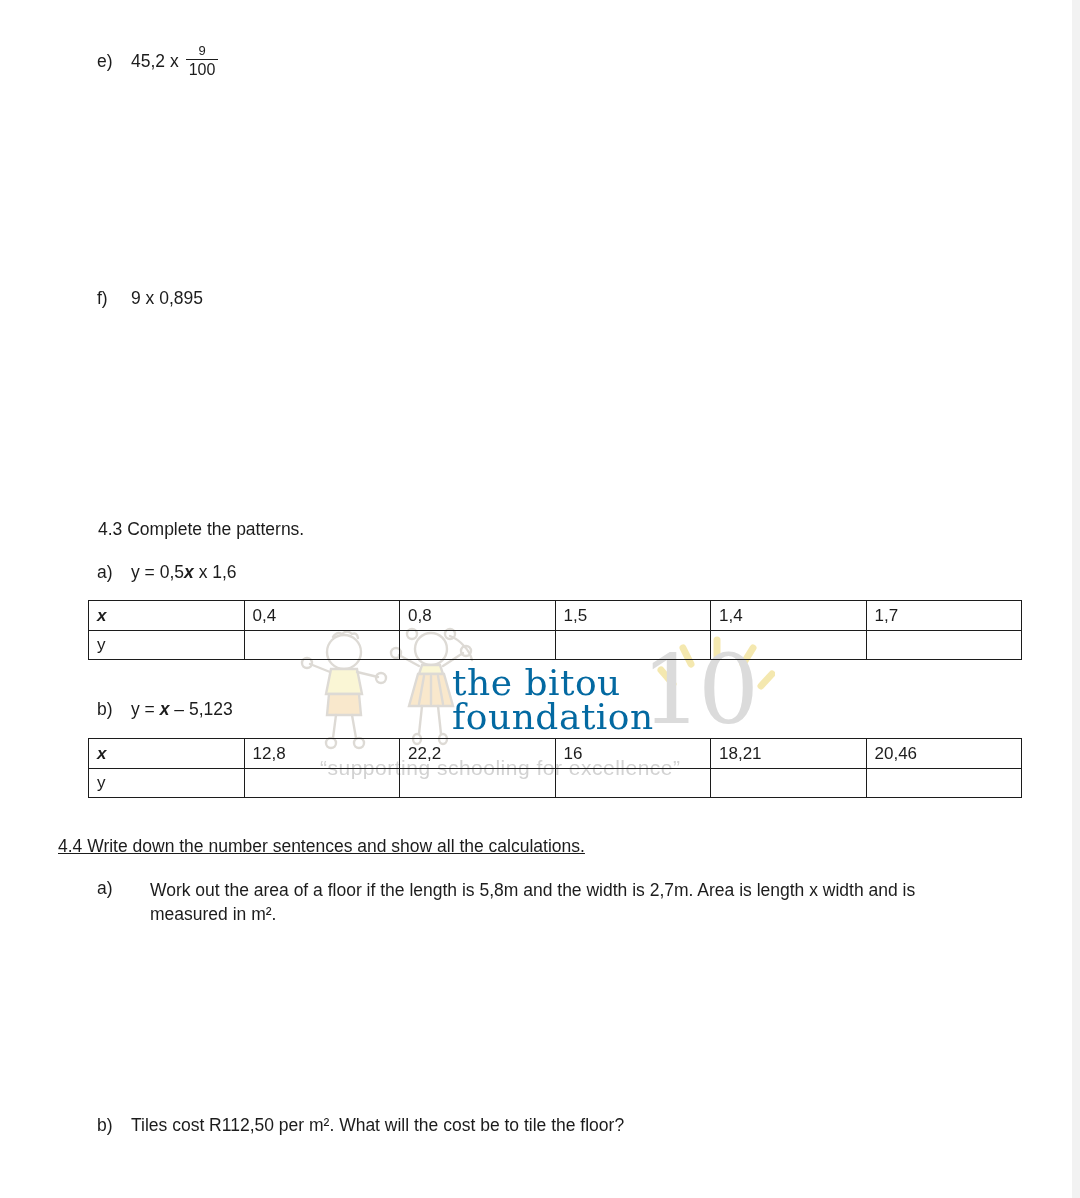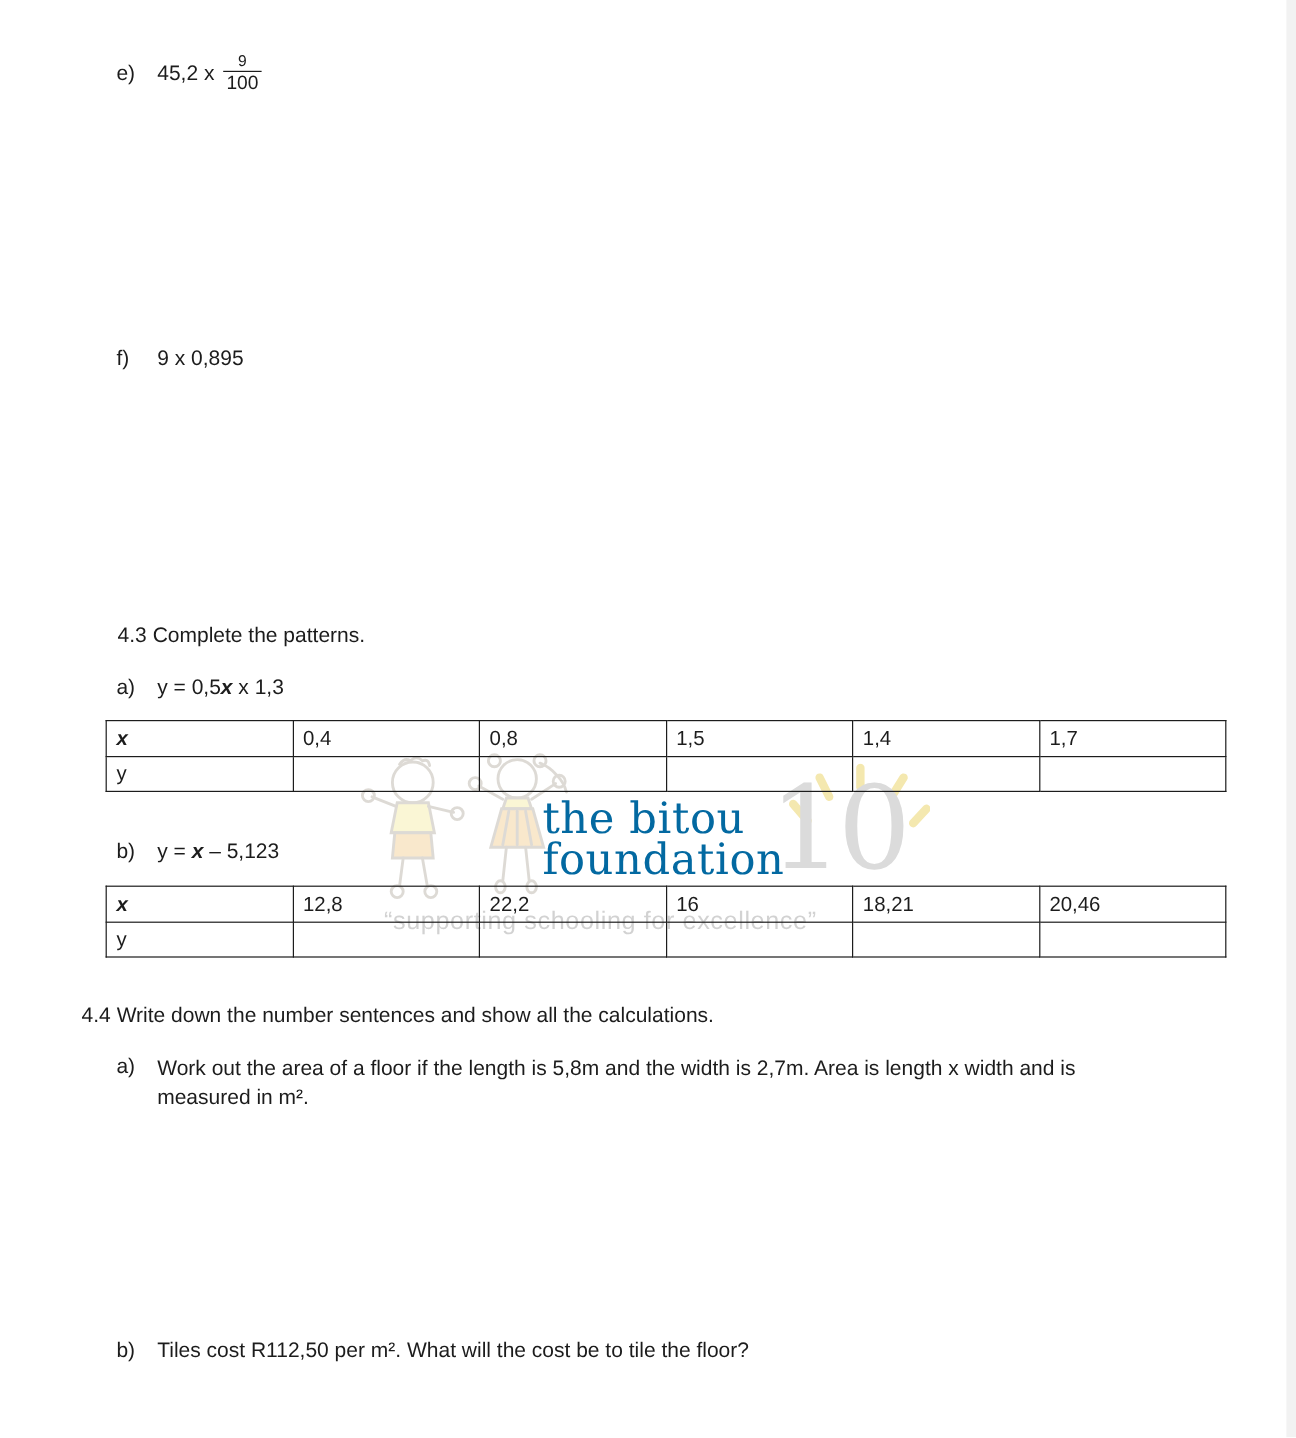--- a/index.html
+++ b/index.html
@@ -38,21 +38,21 @@
     height:26px;
     padding:1px 6px 1px 8px;
     background:transparent;
     vertical-align:middle;
     overflow:hidden;
     white-space:nowrap;
   }
   table.pattern-table tr:first-child td{height:27px;}
   td.hdr-x{font-weight:bold;font-style:italic;}
   
-  .para{line-height:24px;}
+  .para{line-height:24px;margin-left:19px;}
   
   .watermark{position:absolute;z-index:1;}
   .wm-logo-text{
     position:absolute;left:452px;top:666px;
     font-family:"DejaVu Serif", serif;
     font-size:36px;line-height:34px;
     color:#0369a1;letter-spacing:0.5px;
     z-index:1;
   }
   .wm-number{
@@ -141,21 +141,21 @@
 
   <div class="abs qrow" style="left:97px;top:288px;z-index:2;">
     <span class="qlabel">f)</span>
     <span>9 x 0,895</span>
   </div>
 
   <div class="abs sec-heading" style="left:64px;top:519px;z-index:2;margin-left:34px;">4.3 Complete the patterns.</div>
 
   <div class="abs qrow" style="left:97px;top:562px;z-index:2;">
     <span class="qlabel">a)</span>
-    <span><span>y = 0,5</span><span class="bix">x</span><span> x 1,3</span></span>
+    <span><span>y = 0,5</span><span class="bix">x</span><span> x 1,6</span></span>
   </div>
 
   <table class="pattern-table" style="top:600px;">
     <tbody>
       <tr>
         <td class="hdr-x">x</td>
         <td>0,4</td>
         <td>0,8</td>
         <td>1,5</td>
         <td>1,4</td>
@@ -191,21 +191,21 @@
         <td>y</td>
         <td></td>
         <td></td>
         <td></td>
         <td></td>
         <td></td>
       </tr>
     </tbody>
   </table>
 
-  <div class="abs sec-heading" style="left:68px;top:836px;z-index:2;">4.4 Write down the number sentences and show all the calculations.</div>
+  <div class="abs sec-heading" style="left:58px;top:836px;z-index:2;text-decoration:underline;">4.4 Write down the number sentences and show all the calculations.</div>
 
   <div class="abs qrow" style="left:97px;top:878px;width:860px;z-index:2;">
     <span class="qlabel">a)</span>
     <span class="para" style="width:822px;">Work out the area of a floor if the length is 5,8m and the width is 2,7m. Area is length x width and is measured in m².</span>
   </div>
 
   <div class="abs qrow" style="left:97px;top:1115px;z-index:2;">
     <span class="qlabel">b)</span>
     <span>Tiles cost R112,50 per m². What will the cost be to tile the floor?</span>
   </div>

